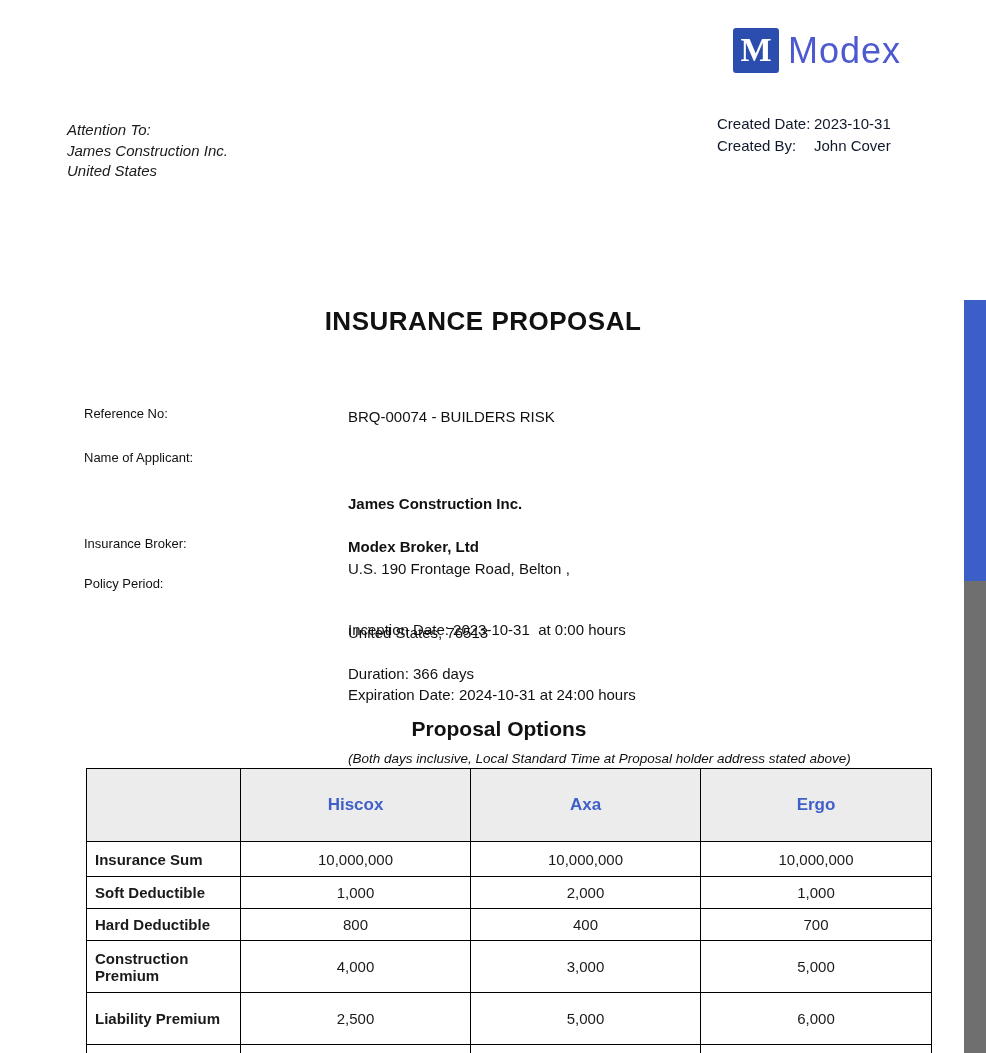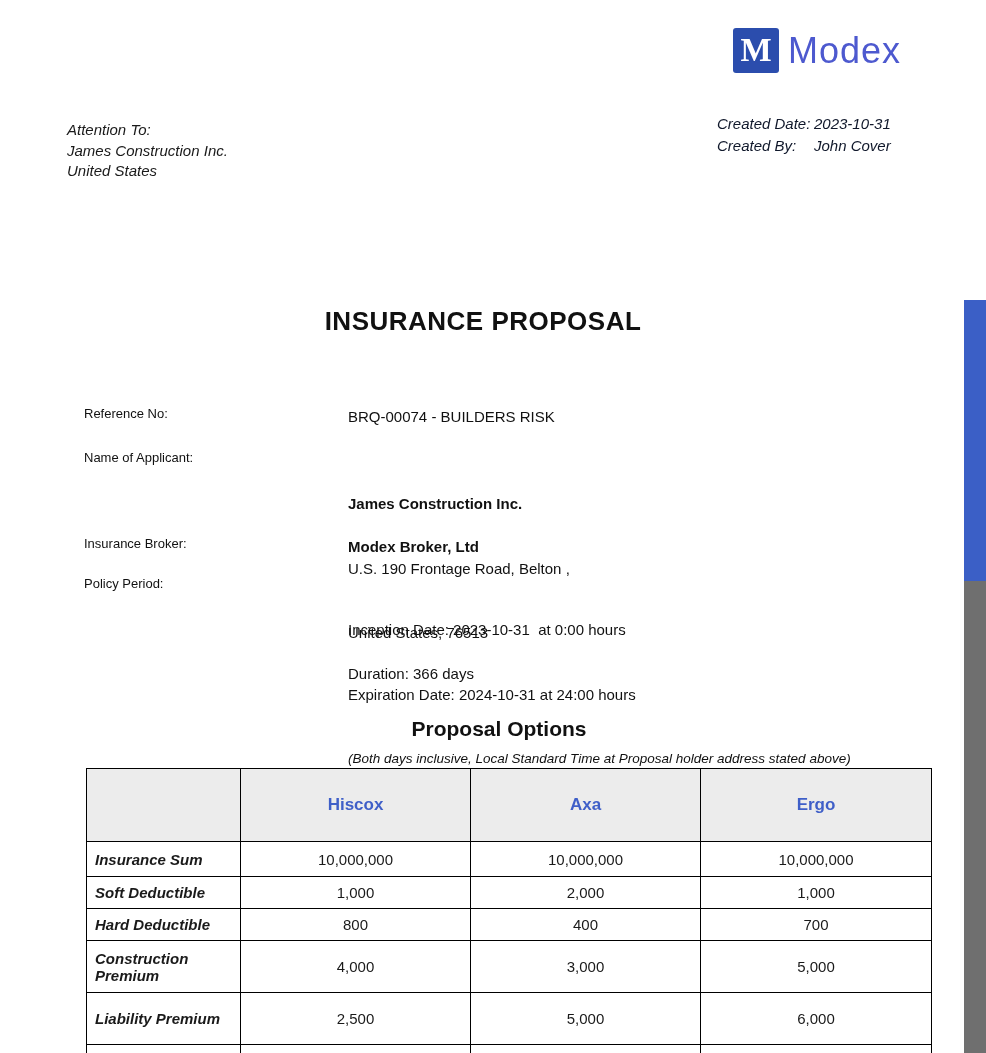--- a/index.html
+++ b/index.html
@@ -14,21 +14,21 @@
   
   .logo { position:absolute; top:28px; left:733px; display:flex; align-items:center; }
   .logo-mark {
     width:46px; height:45px; background:#2b4dad; color:#ffffff;
     font-family:"Liberation Serif", serif; font-weight:bold; font-size:33px;
     display:flex; align-items:center; justify-content:center; border-radius:3px;
   }
   .logo-text { font-size:36px; color:#4d59cf; margin-left:9px; letter-spacing:1px; }
 
   
-  .meta { position:absolute; top:113px; left:717px; font-style:italic; font-size:15px; line-height:22px; color:#10182b; }
+  .meta { position:absolute; top:113px; left:717px; font-size:15px; line-height:22px; color:#10182b; }
   .meta-label { display:inline-block; width:97px; }
 
   
   .attention { position:absolute; top:120px; left:67px; font-style:italic; font-size:15px; line-height:20.5px; color:#1a1a1a; }
 
   
   .doc-title {
     position:absolute; top:306px; left:0; width:966px; text-align:center;
     font-size:26px; font-weight:bold; letter-spacing:0.5px; color:#111111;
   }
@@ -48,21 +48,21 @@
   
   table.options {
     position:absolute; left:86px; top:768px; width:845px;
     border-collapse:collapse; table-layout:fixed; font-size:15px; background:#ffffff;
   }
   .options th, .options td { border:1px solid #000000; vertical-align:middle; }
   .options thead th {
     height:73px; background:#ececec; color:#3f5fc8;
     font-size:17px; font-weight:bold; text-align:center;
   }
-  .options td.row-label { font-weight:bold; text-align:left; padding:4px 8px;font-style:italic; }
+  .options td.row-label { font-weight:bold; text-align:left; padding:4px 8px; }
   .options td.val { text-align:center; }
   tr.r1 td { height:35px; }
   tr.r2 td, tr.r3 td { height:32px; }
   tr.r4 td, tr.r5 td { height:52px; }
   tr.r6 td { height:30px; }
 
   
   .scrollbar { position:absolute; right:0; top:0; width:22px; height:1053px; }
   .scroll-thumb { position:absolute; top:300px; left:0; width:22px; height:281px; background:#3b5fc6; }
   .scroll-gray  { position:absolute; top:581px; left:0; width:22px; height:472px; background:#6f6f6f; }

